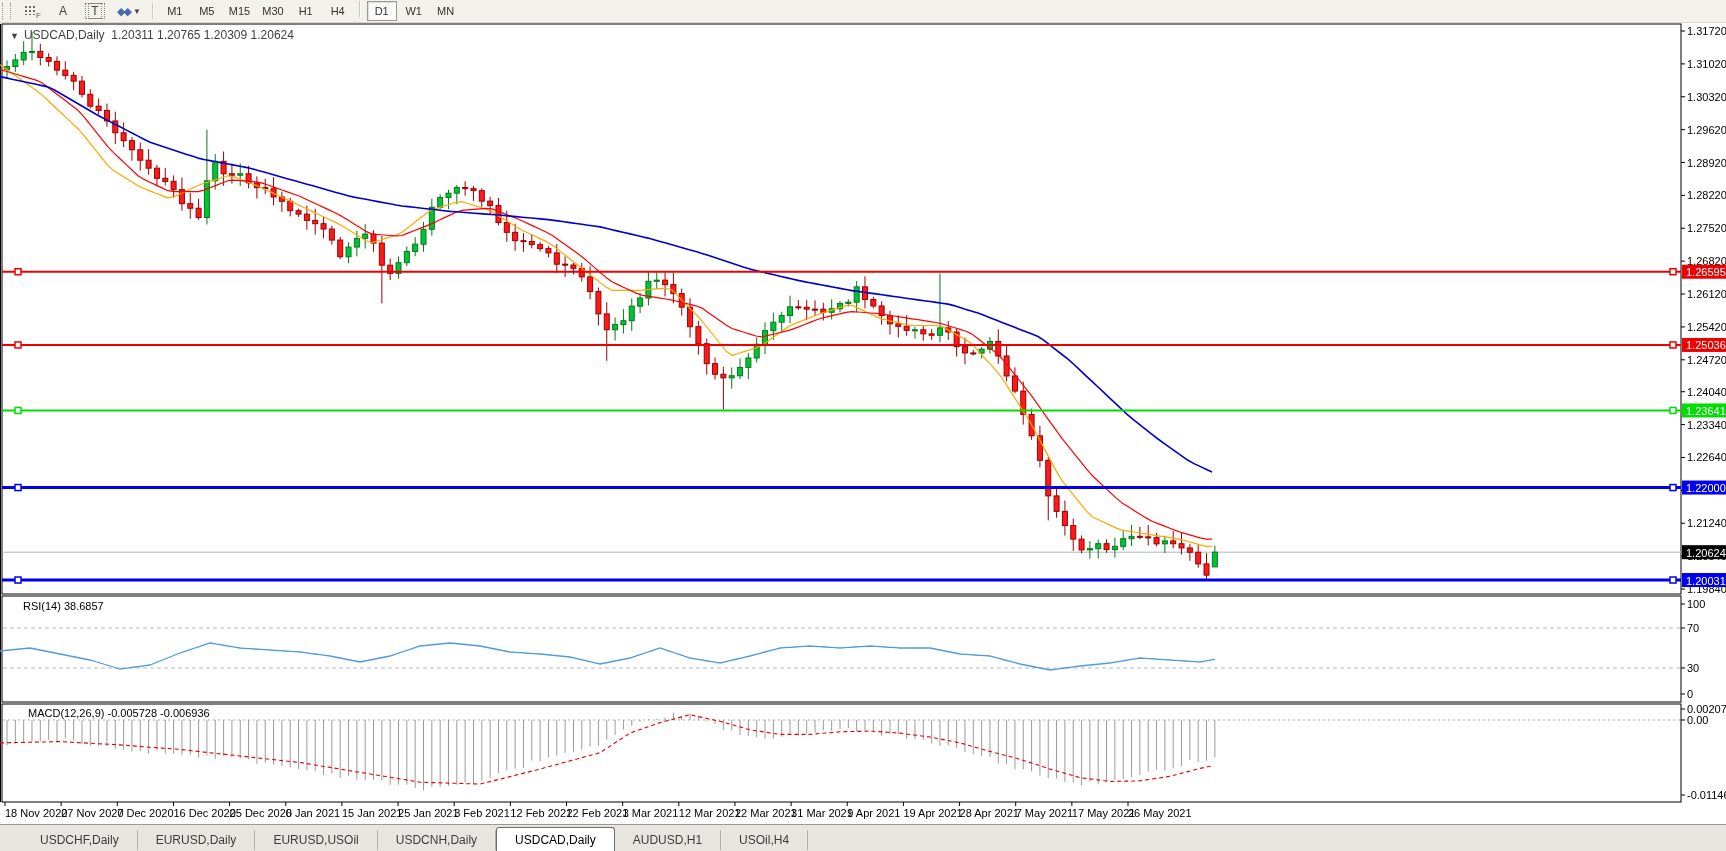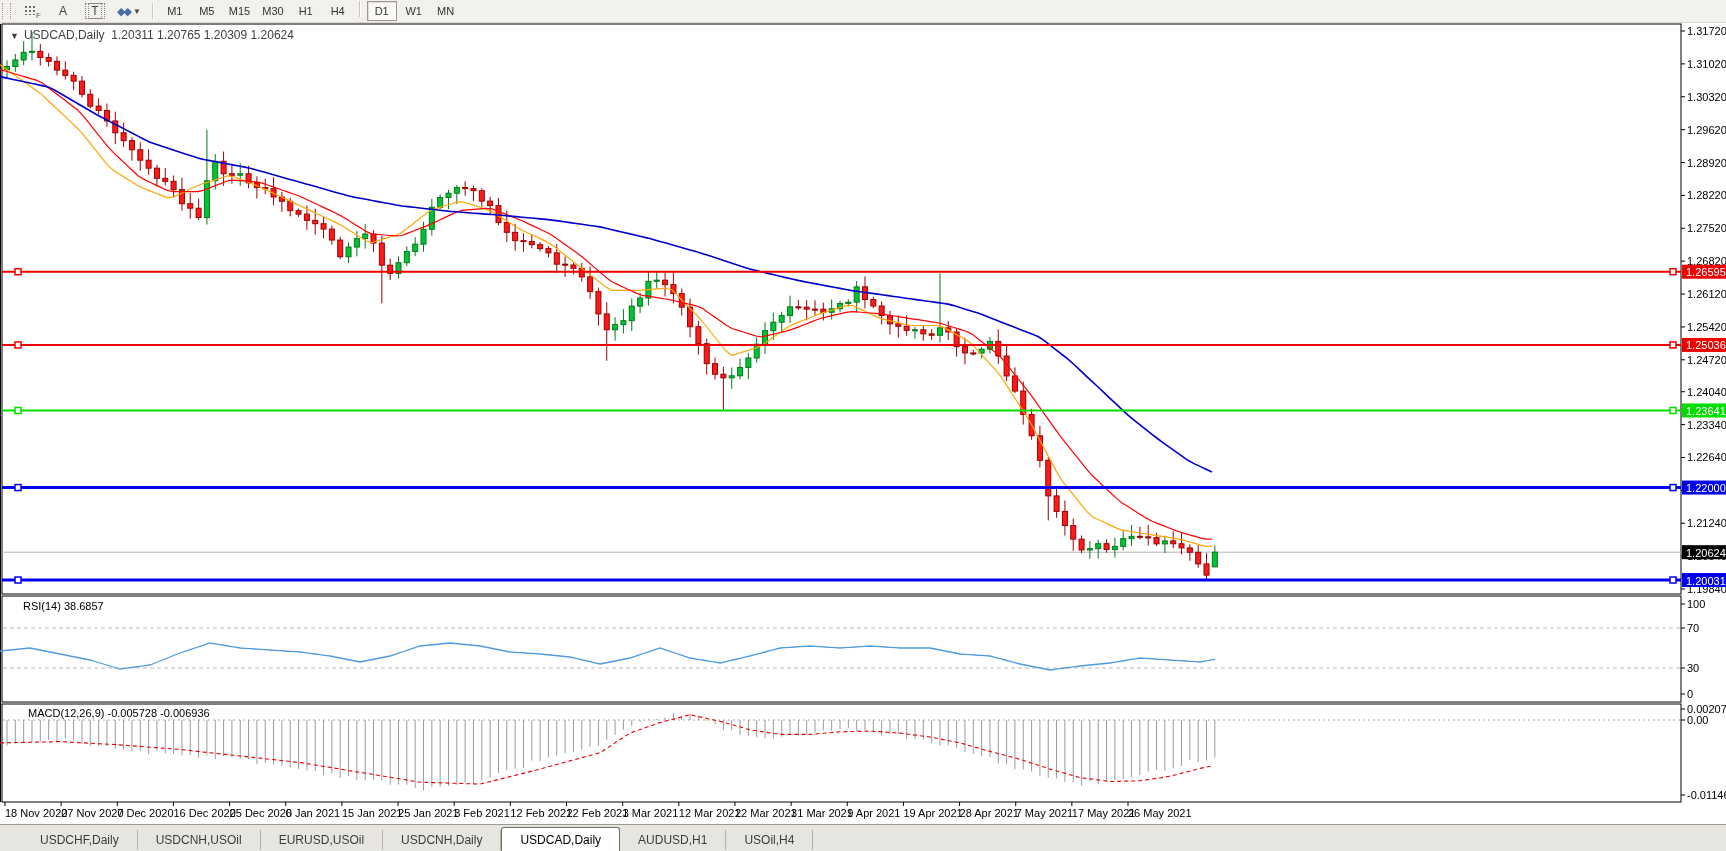--- a/index.html
+++ b/index.html
@@ -663,19 +663,19 @@
   </svg>
 
 <div id="chart-title">
   <span class="tri">▼</span><span>USDCAD,Daily</span>&nbsp;&nbsp;<span>1.20311 1.20765 1.20309 1.20624</span>
 </div>
 <div id="rsi-label">RSI(14) 38.6857</div>
 <div id="macd-label">MACD(12,26,9) -0.005728 -0.006936</div>
 
 <div id="tabbar">
   <div class="tab first">USDCHF,Daily</div>
-  <div class="tab">USDCNH,USOil</div>
+  <div class="tab">EURUSD,Daily</div>
   <div class="tab">EURUSD,USOil</div>
   <div class="tab">USDCNH,Daily</div>
   <div class="tab active">USDCAD,Daily</div>
   <div class="tab">AUDUSD,H1</div>
   <div class="tab">USOil,H4</div>
 </div>
 
 </body></html>

